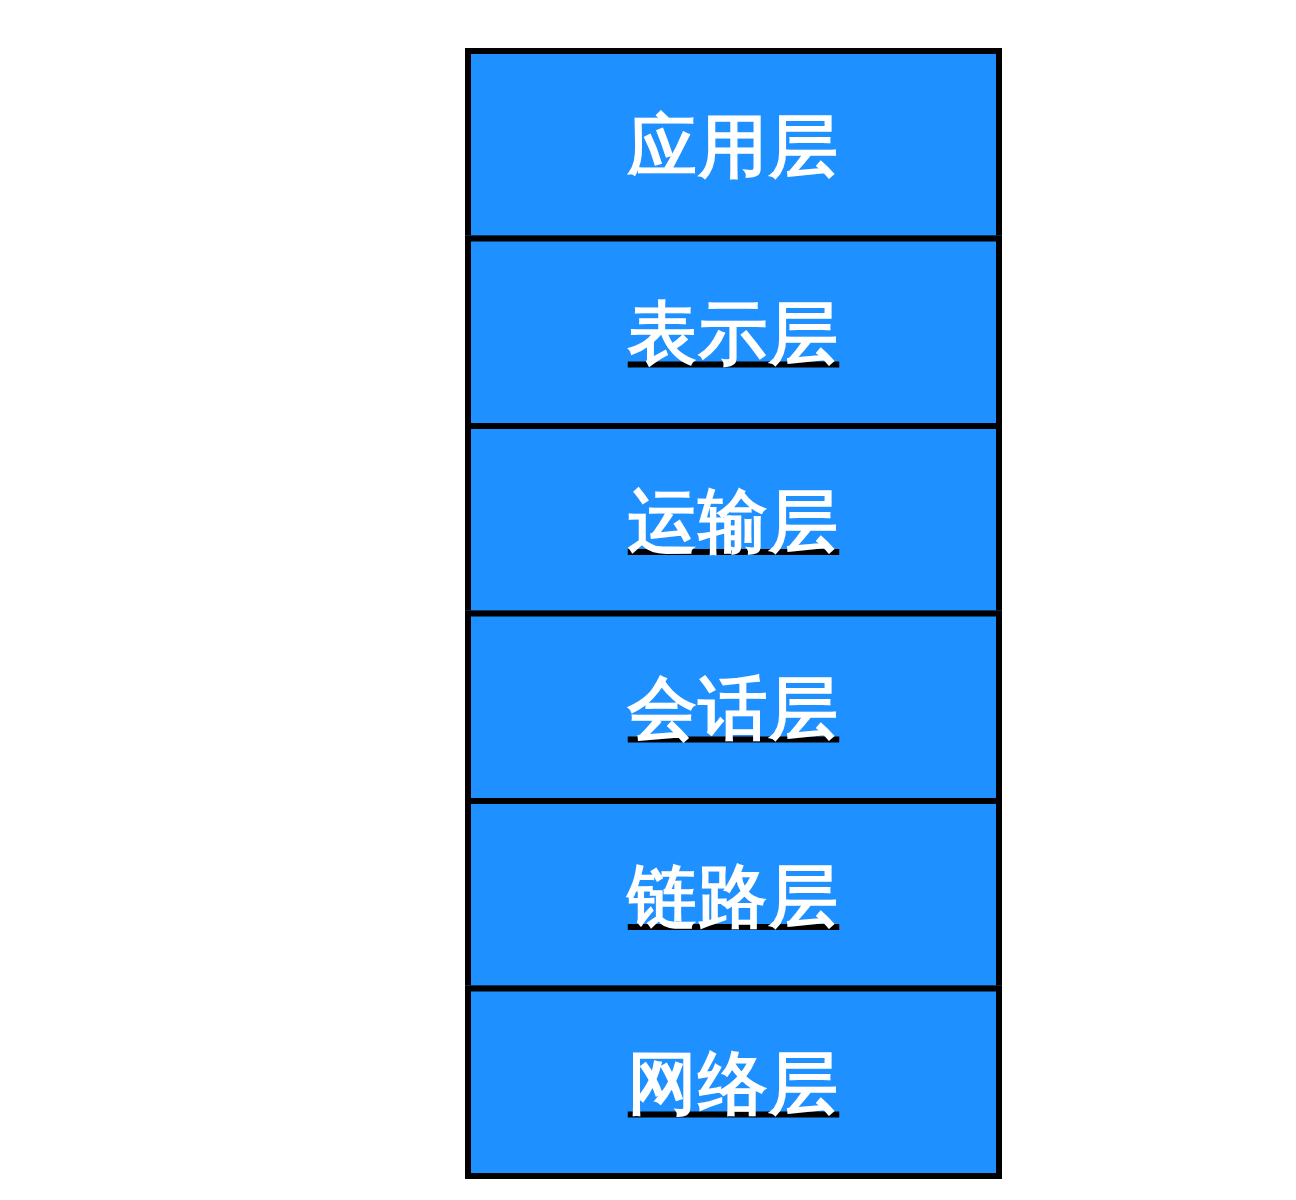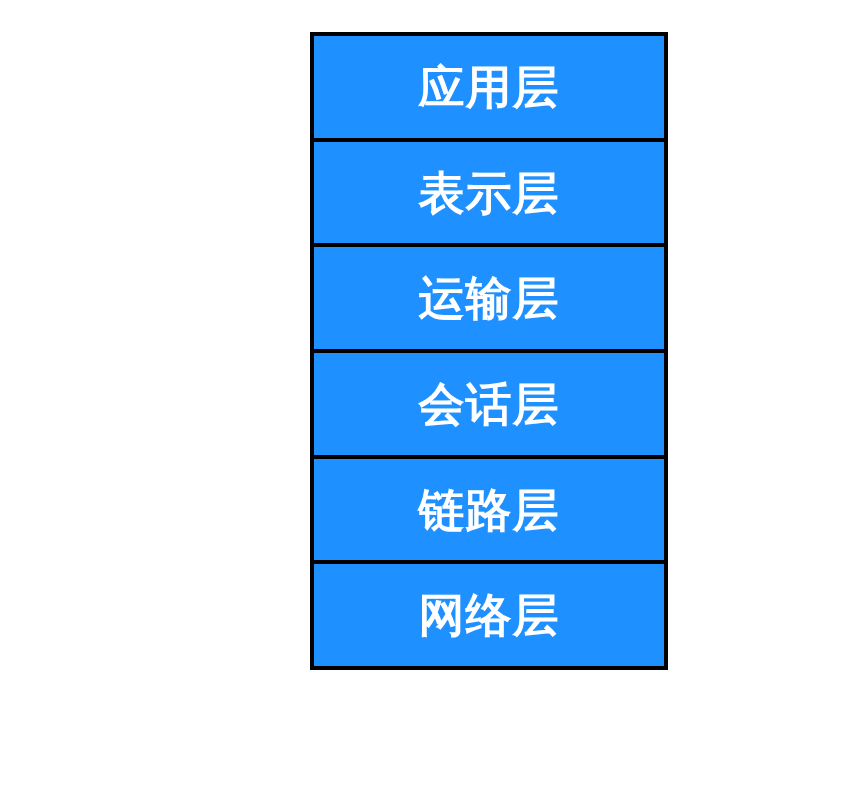--- a/index.html
+++ b/index.html
@@ -13,39 +13,40 @@
     font-family: "DejaVu Sans", "Liberation Sans", sans-serif;
     overflow: hidden;
     position: relative;
   }
 
   #osi-diagram {
     position: absolute;
     left: 310px;
     top: 32px;
     width: 358px;
-    height: 638px;
+    height: 754px;
     display: flex;
     flex-direction: column;
     box-sizing: border-box;
   }
 
   .layer-box {
     flex: 1 1 0;
     box-sizing: border-box;
     background: #1E90FF;
     border: 4px solid #000000;
     display: flex;
     align-items: center;
     justify-content: center;
     position: relative;
   }
   
   .layer-box + .layer-box {
     margin-top: -4px;
+    text-decoration: underline;
   }
 
   .layer-label {
     color: #ffffff;
     font-size: 46px;
     font-weight: bold;
     line-height: 1;
     letter-spacing: 1px;
     white-space: nowrap;
     user-select: none;

